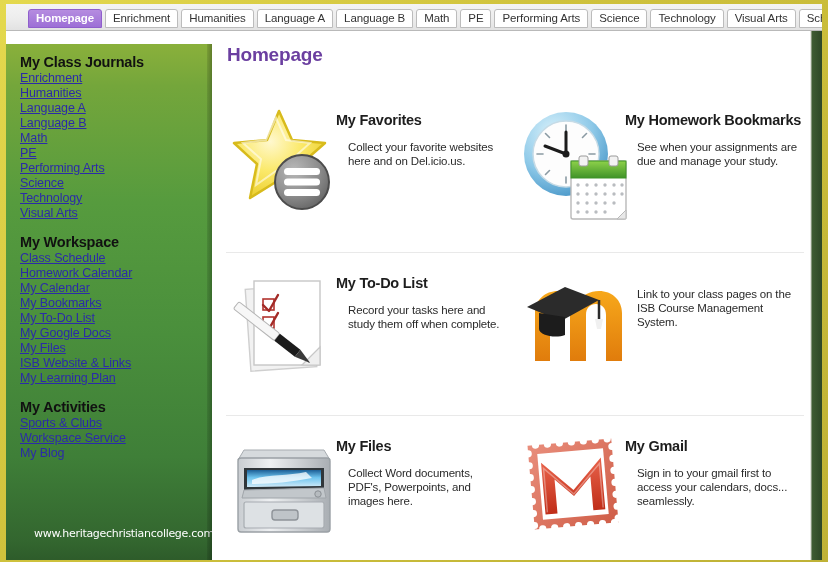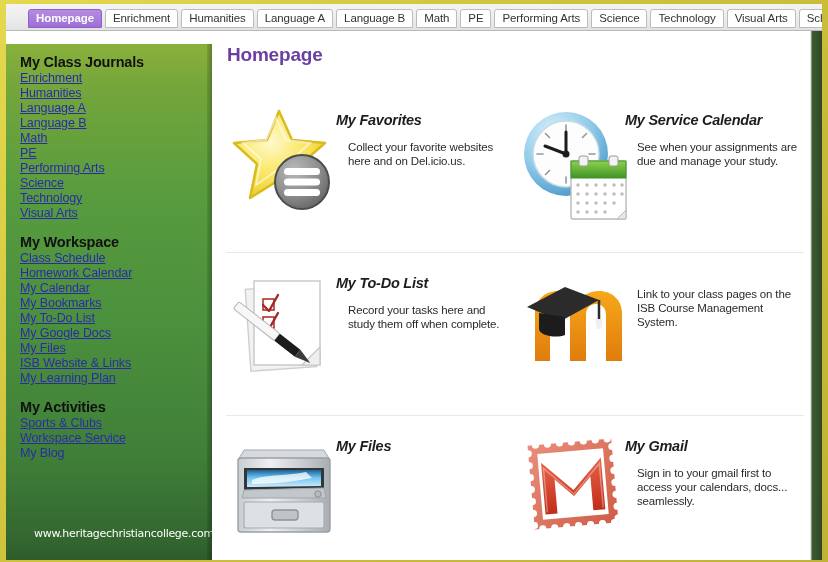--- a/index.html
+++ b/index.html
@@ -200,21 +200,20 @@
     left: 110px;
     top: 22px;
     width: 178px;
   }
   .cell-title {
     margin: 0 0 9px 0;
     font-size: 14.5px;
     font-weight: bold;
     color: #1d1d1d;
     letter-spacing: -0.25px;
-    font-style: italic;
   }
   .cell-desc {
     margin: 12px;
     font-size: 11.5px;
     color: #2b2b2b;
     line-height: 14px;
     letter-spacing: -0.15px;
   }
 
   .cell.right .cell-text { width: 186px; }
@@ -356,21 +355,21 @@
         <circle cx="57" cy="106" r="1.7"></circle>
                       <circle cx="66" cy="106" r="1.7"></circle>
                       <circle cx="75" cy="106" r="1.7"></circle>
                       <circle cx="84" cy="106" r="1.7"></circle>
       </g>
       <path d="M96 113 L105 104 L105 113 Z" fill="#e8e8e8" stroke="#b9b9b9" stroke-width="1"></path>
     </g>
   </svg>
               </div>
               <div class="cell-text">
-                <div class="cell-title">My Service Calendar</div>
+                <div class="cell-title">My Homework Bookmarks</div>
                 <div class="cell-desc">See when your assignments are due and manage your study.</div>
               </div>
             </div>
           </div>
           <div class="row">
             <div class="cell left">
               <div class="icon-wrap">
                 <svg id="ico-checklist-pen-icon" width="104" height="110" viewBox="0 0 104 110">
     <g>
       <rect x="16" y="18" width="66" height="82" fill="#f2f2f2" stroke="#cfcfcf" stroke-width="1.4" transform="rotate(-4 49 59)"></rect>
@@ -444,20 +443,21 @@
     <path d="M20 48 C34 42 56 44 74 40 L80 46 C60 50 38 52 20 52 Z" fill="#ffffff" opacity="0.75"></path>
     <path d="M12 58 L92 56 L94 66 L10 66 Z" fill="#c2c7cb" stroke="#a0a5aa" stroke-width="1"></path>
 
     <rect x="12" y="70" width="80" height="26" rx="2" fill="#dde1e4" stroke="#a7acb1" stroke-width="1.2"></rect>
     <rect x="40" y="78" width="26" height="10" rx="3" fill="#bfc4c8" stroke="#8e9398" stroke-width="1.4"></rect>
     <circle cx="86" cy="62" r="3.2" fill="#b6bbbf" stroke="#8b9095" stroke-width="1"></circle>
   </svg>
               </div>
               <div class="cell-text">
                 <div class="cell-title">My Files</div>
+                <div class="cell-desc">Collect Word documents, PDF's, Powerpoints, and images here.</div>
               </div>
             </div>
             <div class="cell right">
               <div class="icon-wrap">
                 <svg id="ico-gmail-stamp-icon" width="104" height="105" viewBox="0 0 104 105">
     <defs>
       <linearGradient id="gStampEdge" x1="0" y1="0" x2="1" y2="1">
         <stop offset="0%" stop-color="#e98e7c"></stop>
         <stop offset="100%" stop-color="#cf5d47"></stop>
       </linearGradient>

